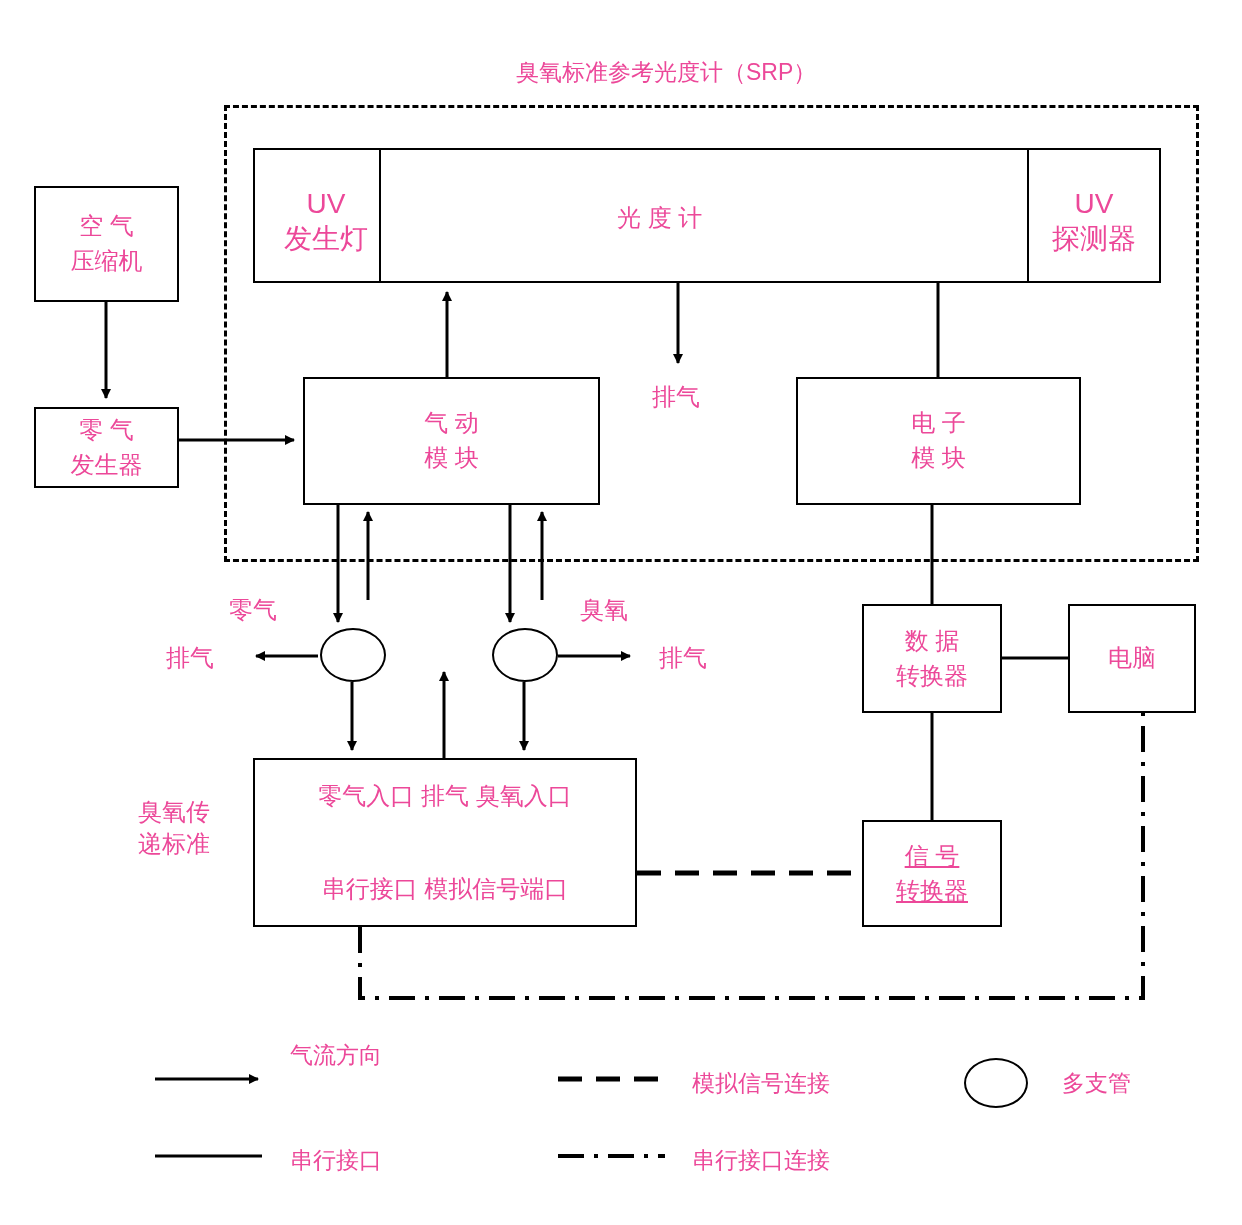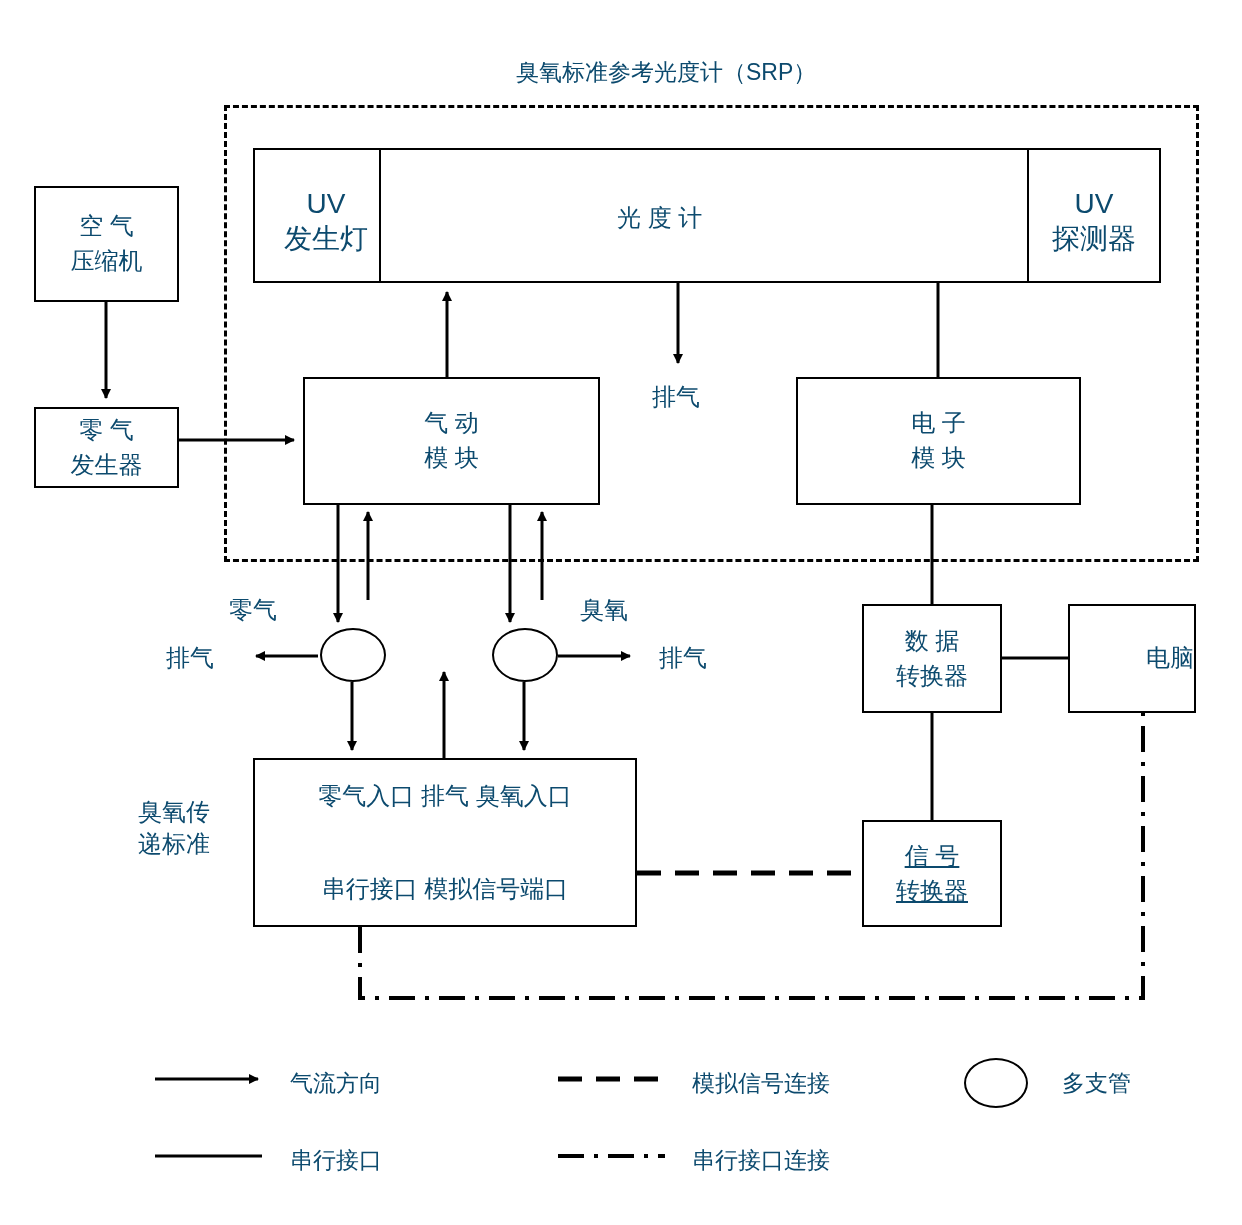--- a/index.html
+++ b/index.html
@@ -6,21 +6,21 @@
     margin: 0;
     padding: 0;
     background: #ffffff;
   }
   #canvas {
     position: relative;
     width: 1242px;
     height: 1225px;
     background: #ffffff;
     font-family: "Liberation Sans", sans-serif;
-    color: #0c4a6e;
+    color: #ec4899;
     overflow: hidden;
   }
   .node {
     position: absolute;
     border: 2px solid #000;
     box-sizing: border-box;
     display: flex;
     flex-direction: column;
     align-items: center;
     justify-content: center;
@@ -116,21 +116,21 @@
   <div class="node t24" style="left:796px; top:377px; width:285px; height:128px;">
     <div>电 子</div>
     <div>模 块</div>
   </div>
 
   <div class="node t24" style="left:862px; top:604px; width:140px; height:109px;">
     <div>数 据</div>
     <div>转换器</div>
   </div>
 
-  <div class="node t24" style="left:1068px; top:604px; width:128px; height:109px;align-items:flex-end;">
+  <div class="node t24" style="left:1068px; top:604px; width:128px; height:109px;">
     <div>电脑</div>
   </div>
 
   <div class="node t24" style="left:862px; top:820px; width:140px; height:107px;text-decoration:underline;">
     <div>信 号</div>
     <div>转换器</div>
   </div>
 
   <div class="node" style="left:253px; top:758px; width:384px; height:169px;gap:32px;">
     <div class="t24" style="margin-bottom:26px;">零气入口  排气  臭氧入口</div>
@@ -144,21 +144,21 @@
 
   <div class="circle" style="left:320px; top:628px; width:66px; height:54px;"></div>
   <div class="circle" style="left:492px; top:628px; width:66px; height:54px;"></div>
 
   <div class="lbl t24" style="left:229px; top:594px;">零气</div>
   <div class="lbl t24" style="left:580px; top:594px;">臭氧</div>
   <div class="lbl t24" style="left:166px; top:642px;">排气</div>
   <div class="lbl t24" style="left:659px; top:642px;">排气</div>
   <div class="lbl t24" style="left:652px; top:381px;">排气</div>
 
-  <div class="legend-text" style="left:290px; top:1068px;">气流方向</div>
+  <div class="legend-text" style="left:290px; top:1040px;">气流方向</div>
   <div class="legend-text" style="left:290px; top:1145px;">串行接口</div>
   <div class="legend-text" style="left:692px; top:1068px;text-align:center;">模拟信号连接</div>
   <div class="legend-text" style="left:692px; top:1145px;">串行接口连接</div>
   <div class="legend-text" style="left:1062px; top:1068px;">多支管</div>
   <div class="circle" style="left:964px; top:1058px; width:64px; height:50px;"></div>
 
   <svg class="overlay" viewBox="0 0 1242 1225">
     <defs>
       <marker id="arrow" markerWidth="12" markerHeight="12" refX="9" refY="5" orient="auto" markerUnits="userSpaceOnUse">
         <path d="M0,0 L10,5 L0,10 z" fill="#000"></path>

